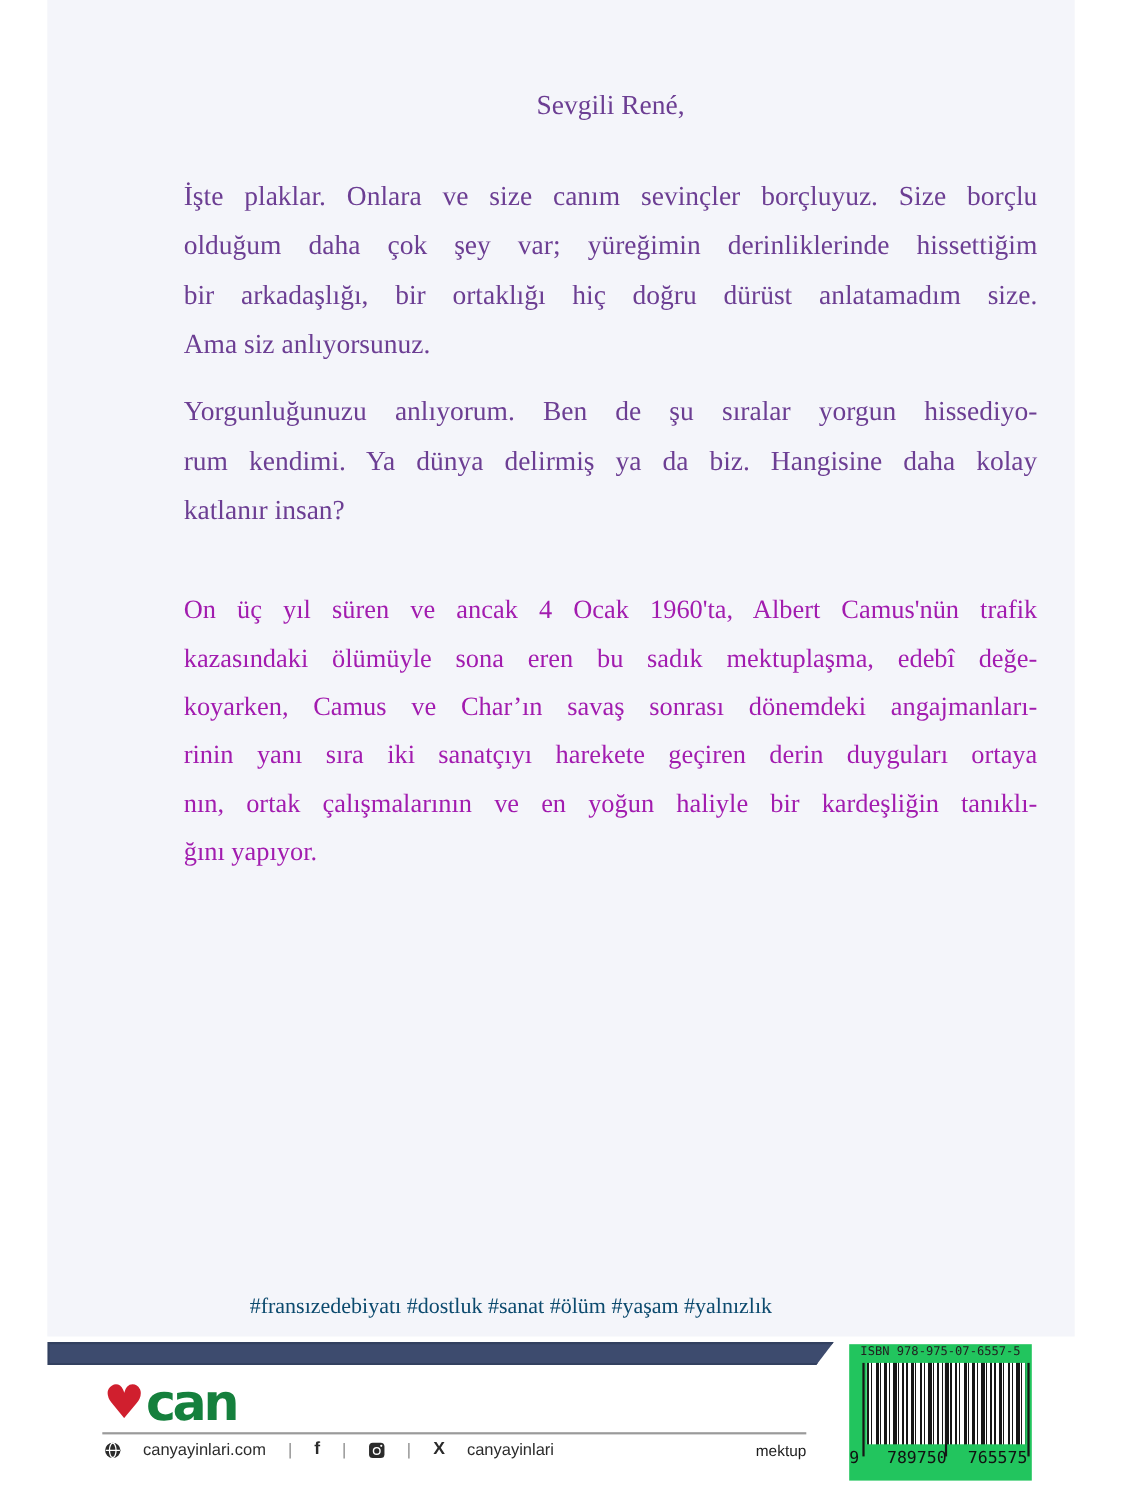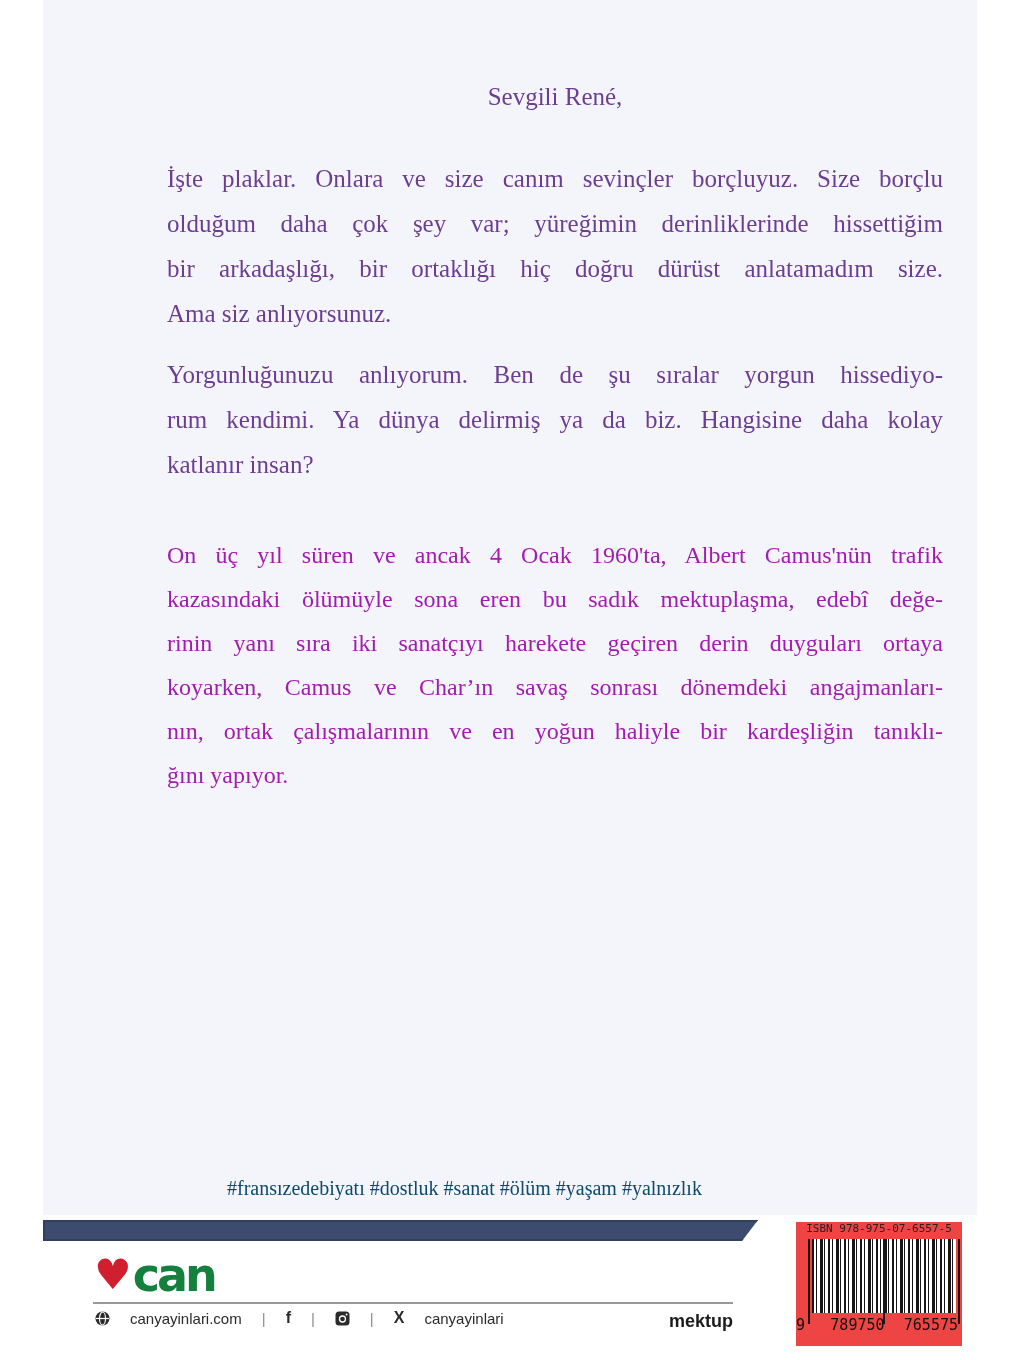--- a/index.html
+++ b/index.html
@@ -90,29 +90,29 @@
     font-family:"Liberation Sans",sans-serif;
     font-size:15px;color:#2b2b2b;
   }
   .social .sep{color:#8d8d8d;font-weight:normal;font-size:15px;}
   .social .fb,.social .xx{font-weight:bold;font-size:16px;color:#2b2b2b;}
   .social svg{display:block;}
   .genre{
     position:absolute;
     right:287px;top:1311px;
     font-family:"Liberation Sans",sans-serif;
-    font-weight:bold;
-    font-size:18px;color:#1b1b1b;
+    font-weight:normal;
+    font-size:14px;color:#1b1b1b;
   }
   
   .barcode-box{
     position:absolute;
-    left:796px;top:1222px;
+    left:772px;top:1222px;
     width:166px;height:124px;
-    background:#ef4444;
+    background:#22c55e;
   }
   .isbn-label{
     font-family:"DejaVu Sans Mono",monospace;
     font-size:11px;line-height:14px;
     color:#222;
     text-align:center;
     white-space:nowrap;
   }
   .bars-wrap{
     position:relative;
@@ -159,22 +159,22 @@
 
       <div class="para second">
         <div class="line">Yorgunluğunuzu anlıyorum. Ben de şu sıralar yorgun hissediyo-</div>
         <div class="line">rum kendimi. Ya dünya delirmiş ya da biz. Hangisine daha kolay</div>
         <div class="line last">katlanır insan?</div>
       </div>
 
       <div class="description">
         <div class="line">On üç yıl süren ve ancak 4 Ocak 1960'ta, Albert Camus'nün trafik</div>
         <div class="line">kazasındaki ölümüyle sona eren bu sadık mektuplaşma, edebî değe-</div>
+        <div class="line">koyarken, Camus ve Char’ın savaş sonrası dönemdeki angajmanları-</div>
         <div class="line">rinin yanı sıra iki sanatçıyı harekete geçiren derin duyguları ortaya</div>
-        <div class="line">koyarken, Camus ve Char’ın savaş sonrası dönemdeki angajmanları-</div>
         <div class="line">nın, ortak çalışmalarının ve en yoğun haliyle bir kardeşliğin tanıklı-</div>
         <div class="line last">ğını yapıyor.</div>
       </div>
     </div>
 
     <div class="hashtags">#fransızedebiyatı #dostluk #sanat #ölüm #yaşam #yalnızlık</div>
   </div>
 
   <div class="accent-bar"></div>
 

